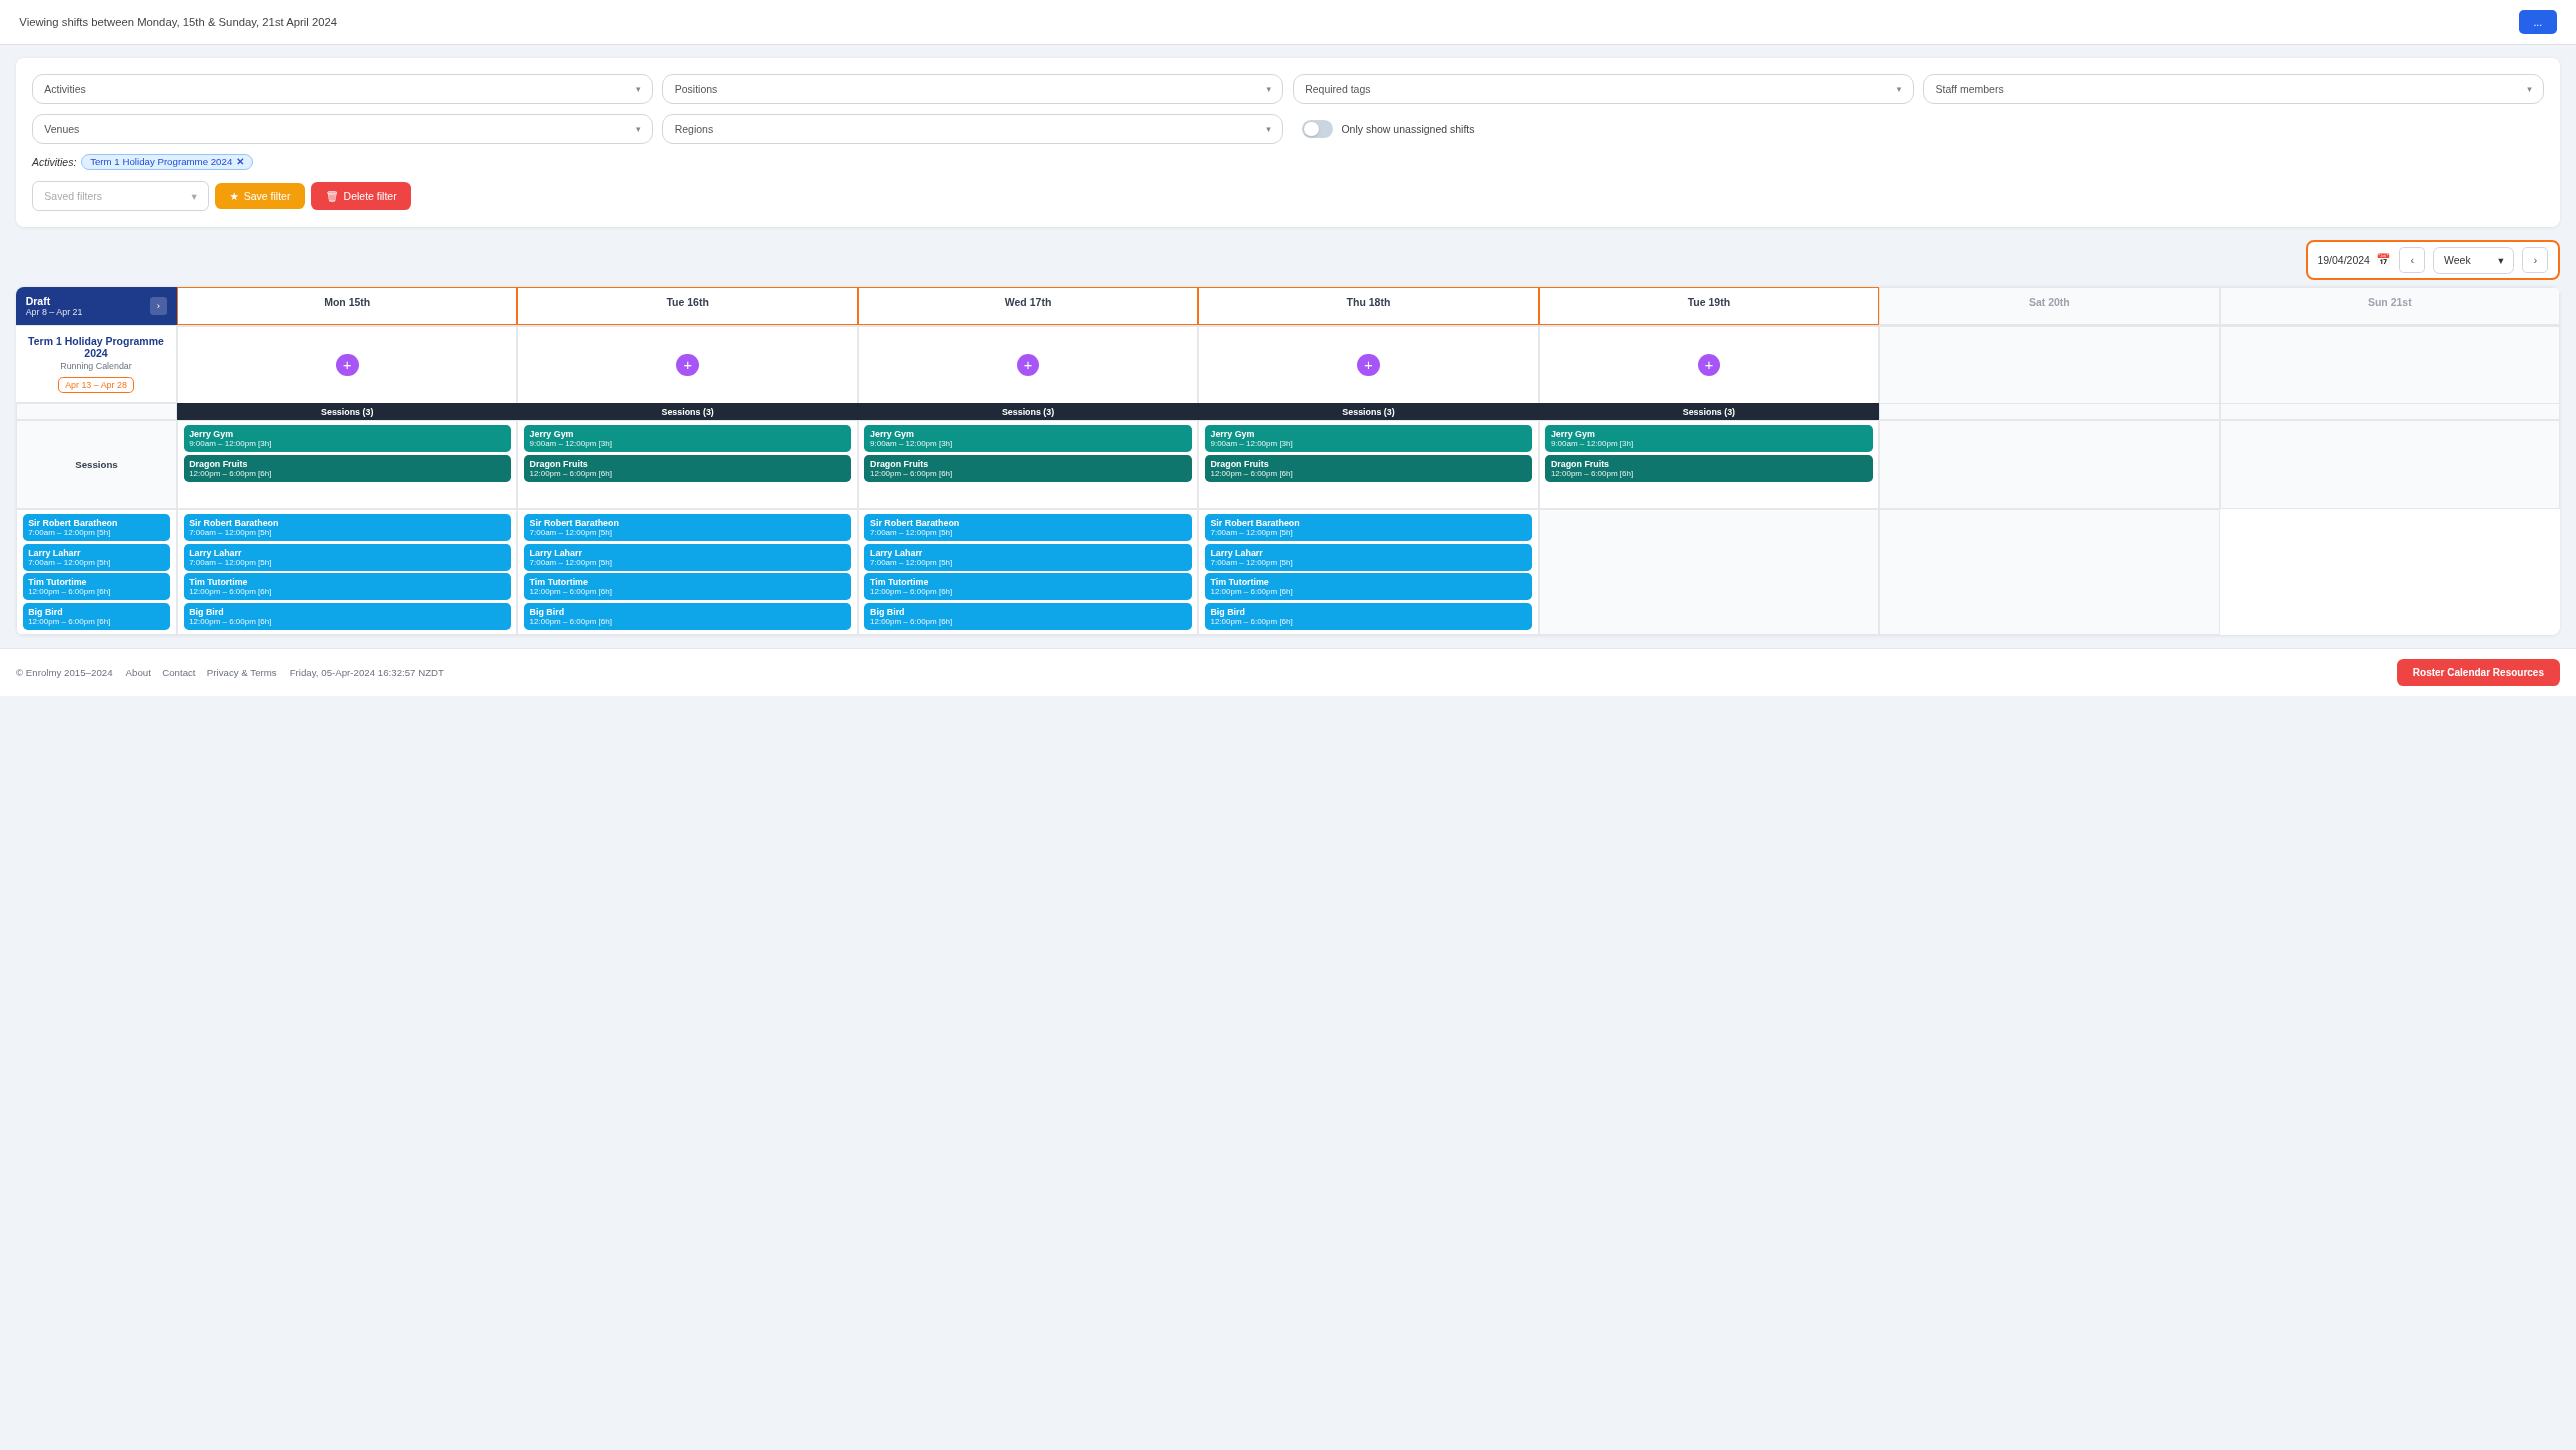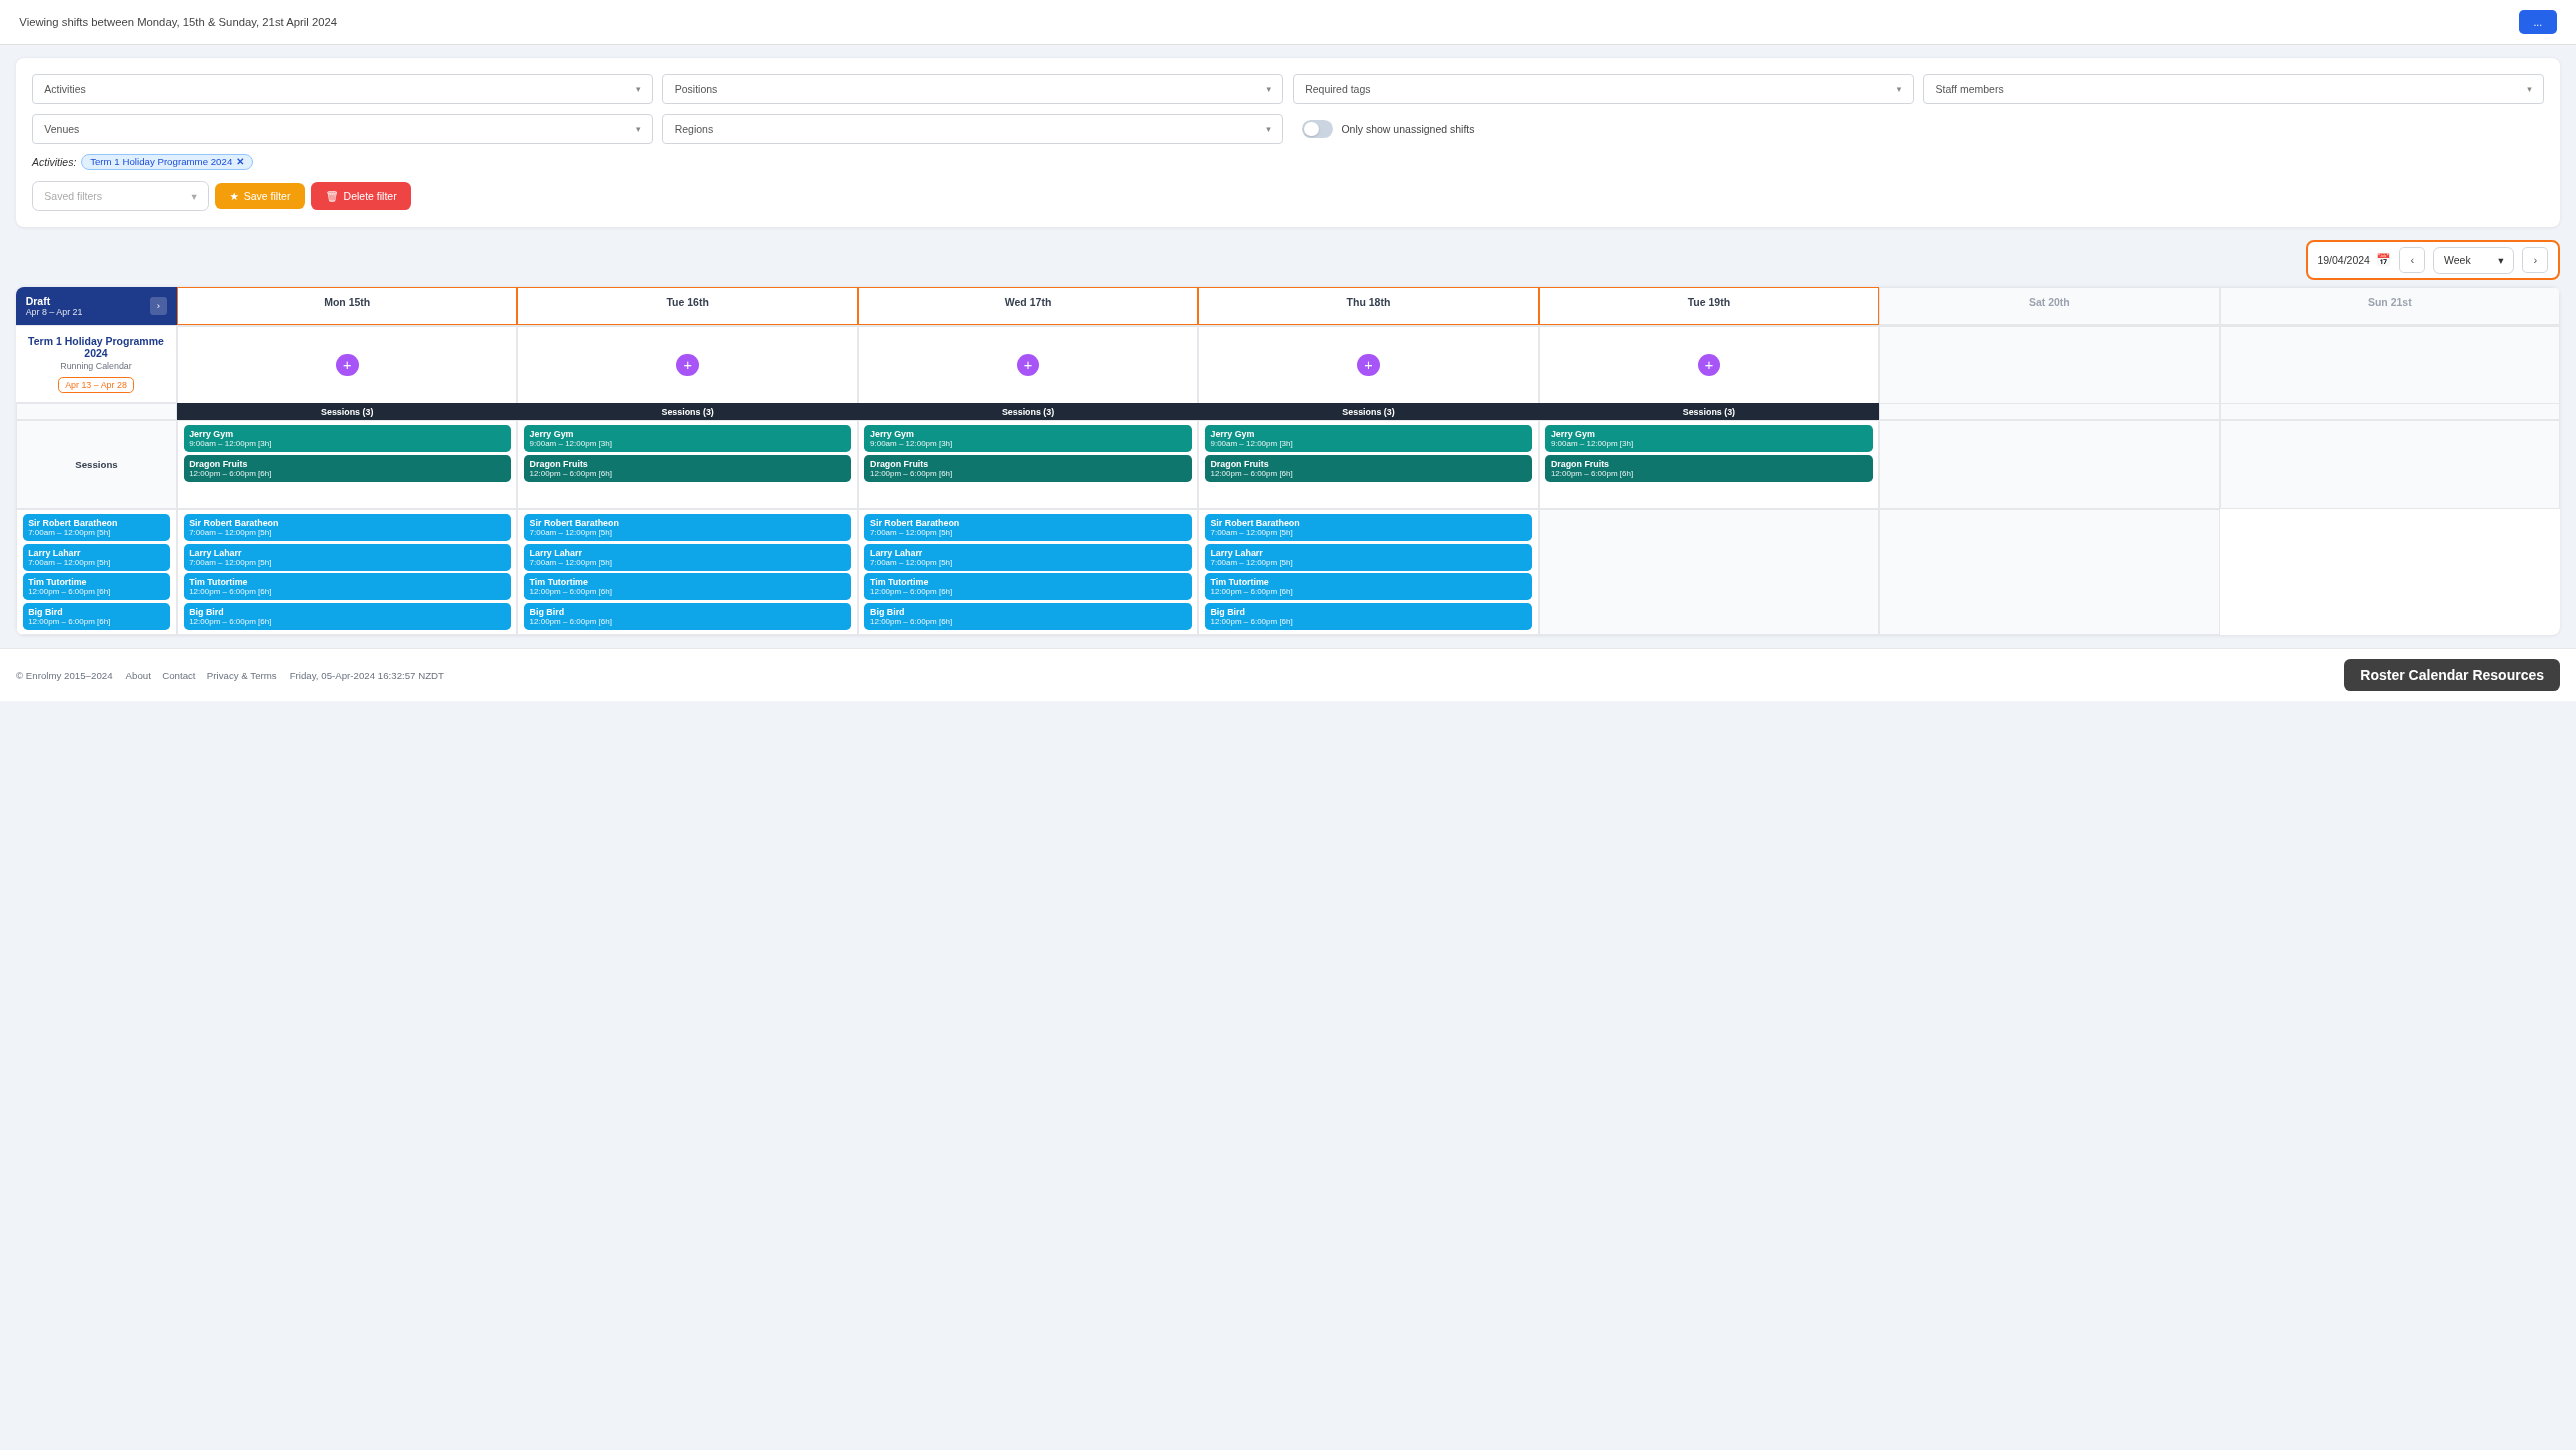--- a/index.html
+++ b/index.html
@@ -5,21 +5,21 @@
     * { box-sizing: border-box; margin: 0; padding: 0; }
     body { font-family: -apple-system, BlinkMacSystemFont, 'Segoe UI', sans-serif; background: #f0f4f8; font-size: 10.5px; color: #333; }
     
     .top-bar { background: white; padding: 9.7px 19.3px; border-bottom: 0.8px solid #e0e0e0; display: flex; align-items: center; justify-content: space-between; }
     .top-bar-title { font-size: 11.3px; color: #444; font-weight: 400; }
     .top-bar-btn { background: #2563eb; color: white; border: none; padding: 6.4px 14.5px; border-radius: 4.8px; font-size: 10.5px; cursor: pointer; }
     
     .filter-section { background: white; margin: 13px 16px; border-radius: 8px; padding: 16px; box-shadow: 0 0.8px 3.2px rgba(0,0,0,0.08); }
     
     .filter-row { display: flex; gap: 9.7px; margin-bottom: 9.7px; }
-    .filter-select { flex: 1; display: flex; align-items: center; justify-content: space-between; border: 1.2px solid #d1d5db; border-radius: 4px; padding: 8px 11.3px; background: white; cursor: pointer; font-size: 10.5px; color: #555; }
+    .filter-select { flex: 1; display: flex; align-items: center; justify-content: space-between; border: 1.2px solid #d1d5db; border-radius: 11px; padding: 8px 11.3px; background: white; cursor: pointer; font-size: 10.5px; color: #555; }
     .filter-select .chevron { color: #888; font-size: 8.9px; }
     
     .toggle-row { display: flex; align-items: center; gap: 8px; }
     .toggle { width: 31px; height: 17.7px; background: #cbd5e1; border-radius: 8.9px; position: relative; cursor: pointer; }
     .toggle-knob { width: 14.5px; height: 14.5px; background: white; border-radius: 50%; position: absolute; top: 1.6px; left: 1.6px; box-shadow: 0 0.8px 2.4px rgba(0,0,0,0.2); }
     .toggle-label { font-size: 10.5px; color: #444; font-weight: 500; }
     
     .applied-filters { margin-top: 8px; }
     .applied-filters-title { font-weight: 700; font-size: 10.5px; margin-bottom: 3.2px; }
     .filter-tag-row { display: flex; align-items: center; gap: 4.8px; margin-top: 1.6px; }
@@ -60,21 +60,21 @@
     .shift-card { margin: 2.4px 3.2px; border-radius: 4.8px; padding: 4px 5.6px; cursor: pointer; }
     .shift-card.teal { background: #0d9488; color: white; }
     .shift-card.blue { background: #0ea5e9; color: white; }
     .shift-card.dark-teal { background: #0f766e; color: white; }
     .shift-name { font-size: 8.9px; font-weight: 700; }
     .shift-time { font-size: 8px; opacity: 0.9; }
     
     .footer { background: white; border-top: 0.8px solid #e5e7eb; padding: 9.7px 16px; display: flex; align-items: center; justify-content: space-between; font-size: 9.7px; color: #6b7280; }
     .footer-links { display: flex; gap: 11.3px; }
     .footer-links a { color: #6b7280; text-decoration: none; }
-    .footer-right-btn { background: #404040; color: white; border: none; padding: 8px 16px; border-radius: 6.4px; font-size: 14px; cursor: pointer; font-weight: 600; }
+    .footer-right-btn { background: #ef4444; color: white; border: none; padding: 8px 16px; border-radius: 6.4px; font-size: 10px; cursor: pointer; font-weight: 600; }
     
     .side-label { background: #f8fafc; border: 0.8px solid #e5e7eb; display: flex; align-items: center; justify-content: center; text-align: center; font-size: 9.7px; font-weight: 600; color: #374151; padding: 6.4px; min-height: 64px; }
     
     .shifts-cell { border: 0.8px solid #e5e7eb; padding: 2.4px; }
     
     .empty-cell { border: 0.8px solid #e5e7eb; background: #f9fafb; }
   </style>
 </head>
 <body>
 

